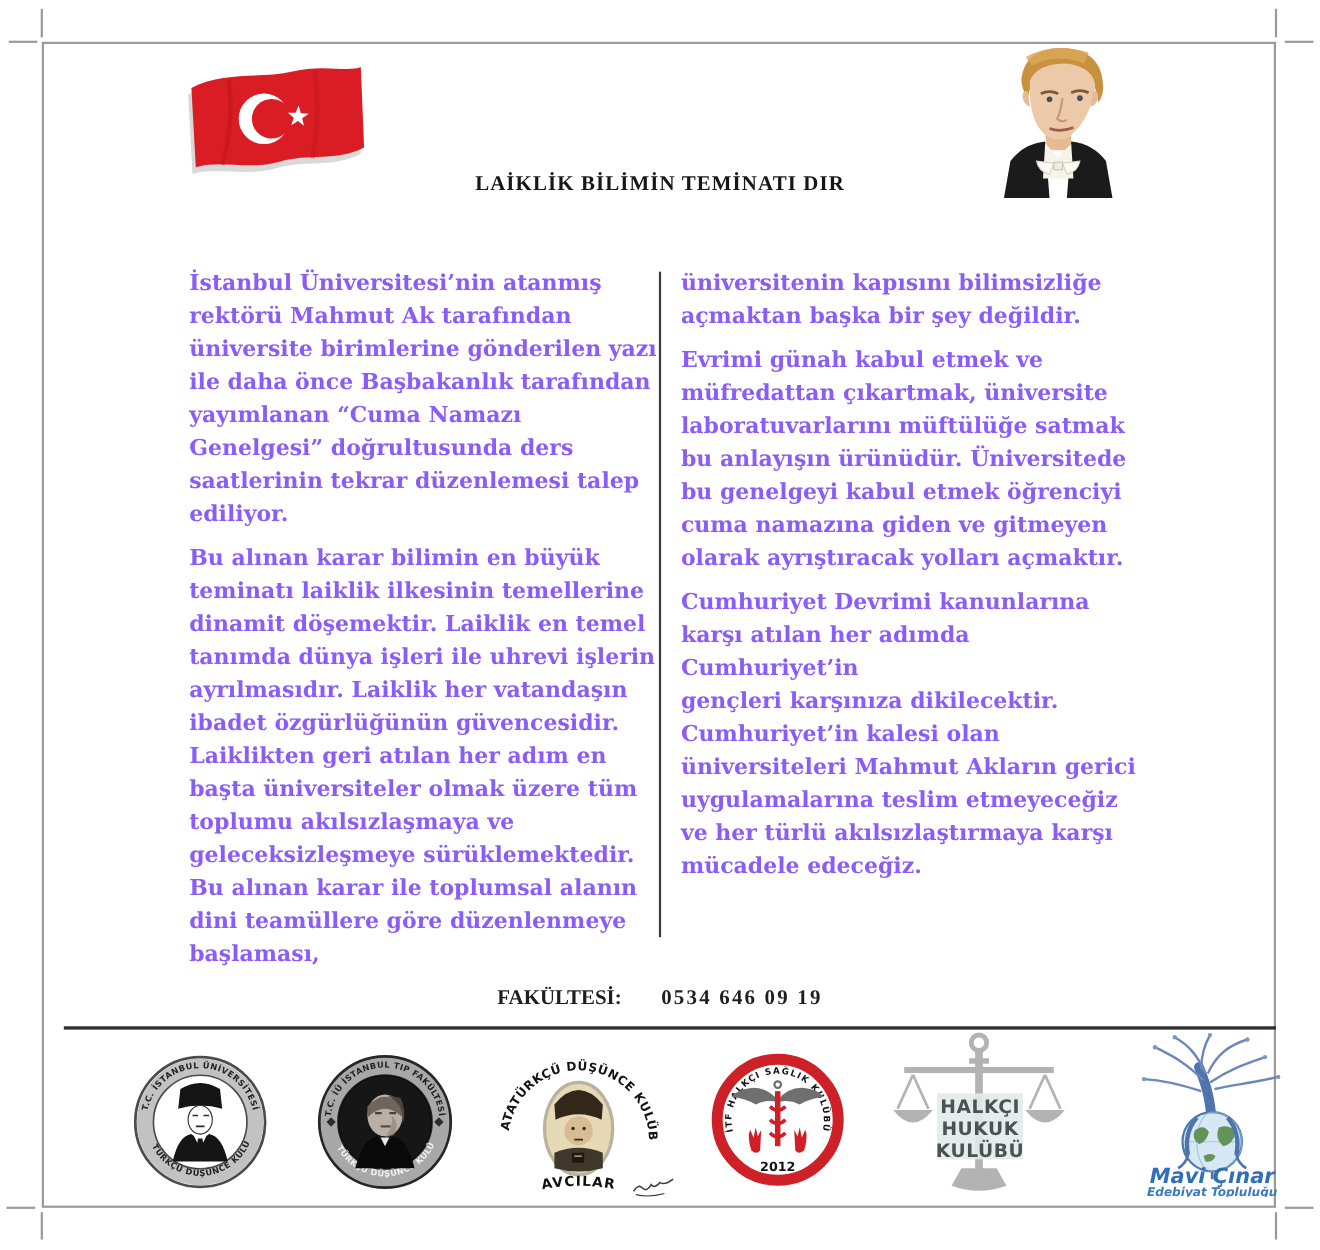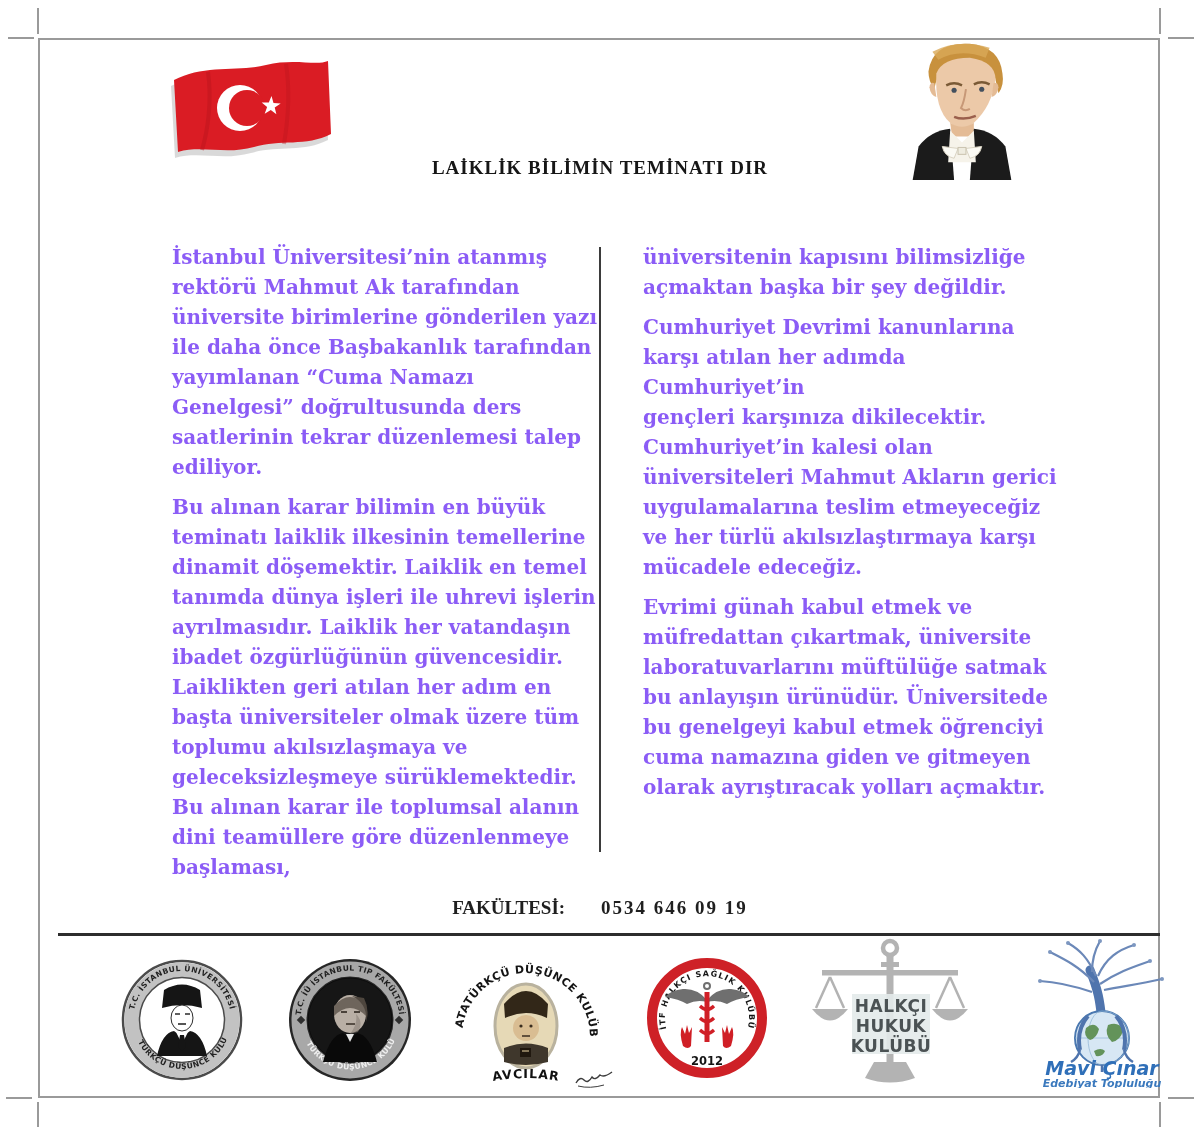--- a/index.html
+++ b/index.html
@@ -12,21 +12,21 @@
   
   .flag{position:absolute;left:166px;top:50px;}
   .portrait{position:absolute;left:898px;top:32px;}
   
   .title{position:absolute;left:0;top:157px;width:1200px;text-align:center;
          font-family:"Liberation Serif",serif;font-weight:bold;font-size:19px;
          letter-spacing:1px;color:#161616;}
   
   .col{position:absolute;width:430px;}
   .col-left{left:172px;top:242px;}
-  .col-right{left:643px;top:242px;}
+  .col-right{left:619px;top:242px;}
   .col p{margin:0 0 10px 0;font-family:"DejaVu Serif",serif;font-weight:bold;
          font-size:20px;line-height:30px;color:#8b5cf6;white-space:pre-line;}
   .divider{position:absolute;left:599px;top:247px;width:2px;height:605px;background:#3b3b3b;}
   
   .contact{position:absolute;left:0;top:897px;width:1200px;text-align:center;
            font-family:"Liberation Serif",serif;font-weight:bold;font-size:19px;color:#1f1f1f;}
   .contact .phone{margin-left:36px;letter-spacing:2px;}
   .rule-thick{position:absolute;left:58px;top:933px;width:1102px;height:3px;background:#2d2d2d;}
   
   .logo{position:absolute;}
@@ -110,35 +110,35 @@
 toplumu akılsızlaşmaya ve
 geleceksizleşmeye sürüklemektedir.
 Bu alınan karar ile toplumsal alanın
 dini teamüllere göre düzenlenmeye
 başlaması,</p>
   </div>
   <div class="divider"></div>
   <div class="col col-right">
     <p>üniversitenin kapısını bilimsizliğe
 açmaktan başka bir şey değildir.</p>
+    <p>Evrimi günah kabul etmek ve
+müfredattan çıkartmak, üniversite
+laboratuvarlarını müftülüğe satmak
+bu anlayışın ürünüdür. Üniversitede
+bu genelgeyi kabul etmek öğrenciyi
+cuma namazına giden ve gitmeyen
+olarak ayrıştıracak yolları açmaktır.</p>
     <p>Cumhuriyet Devrimi kanunlarına
 karşı atılan her adımda Cumhuriyet’in
 gençleri karşınıza dikilecektir.
 Cumhuriyet’in kalesi olan
 üniversiteleri  Mahmut Akların gerici
 uygulamalarına teslim etmeyeceğiz
 ve her türlü akılsızlaştırmaya karşı
 mücadele edeceğiz.</p>
-    <p>Evrimi günah kabul etmek ve
-müfredattan çıkartmak, üniversite
-laboratuvarlarını müftülüğe satmak
-bu anlayışın ürünüdür. Üniversitede
-bu genelgeyi kabul etmek öğrenciyi
-cuma namazına giden ve gitmeyen
-olarak ayrıştıracak yolları açmaktır.</p>
   </div>
 
   <div class="contact">
     <span>FAKÜLTESİ:</span><span class="phone">0534 646 09 19</span>
   </div>
   <div class="rule-thick"></div>
 
   <div class="logo lg1">
     <svg width="124" height="134" viewBox="0 0 124 134">
       <defs>

